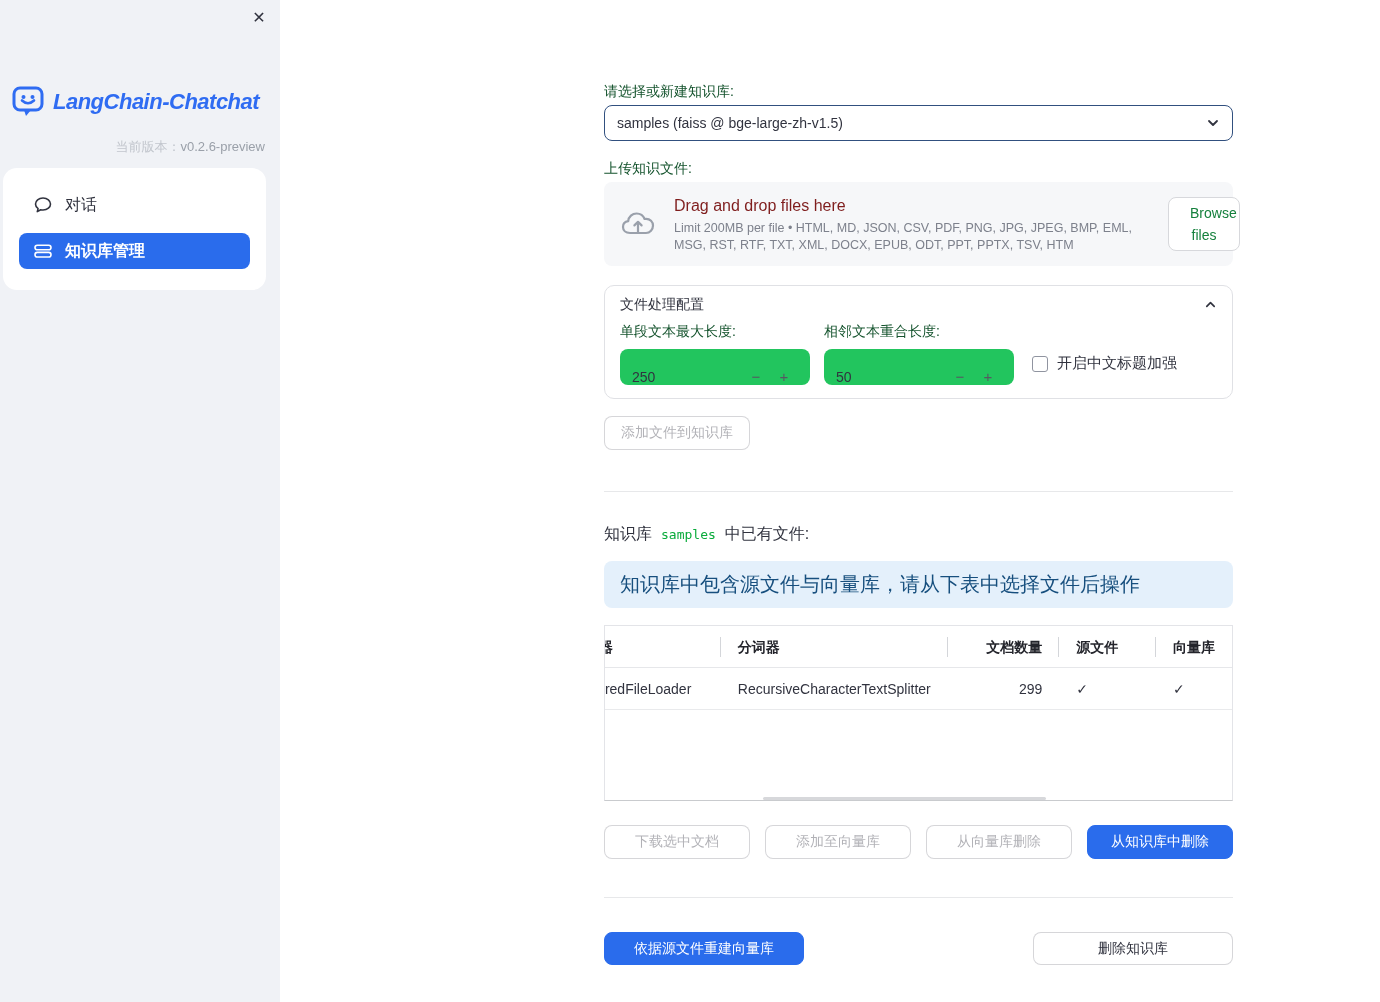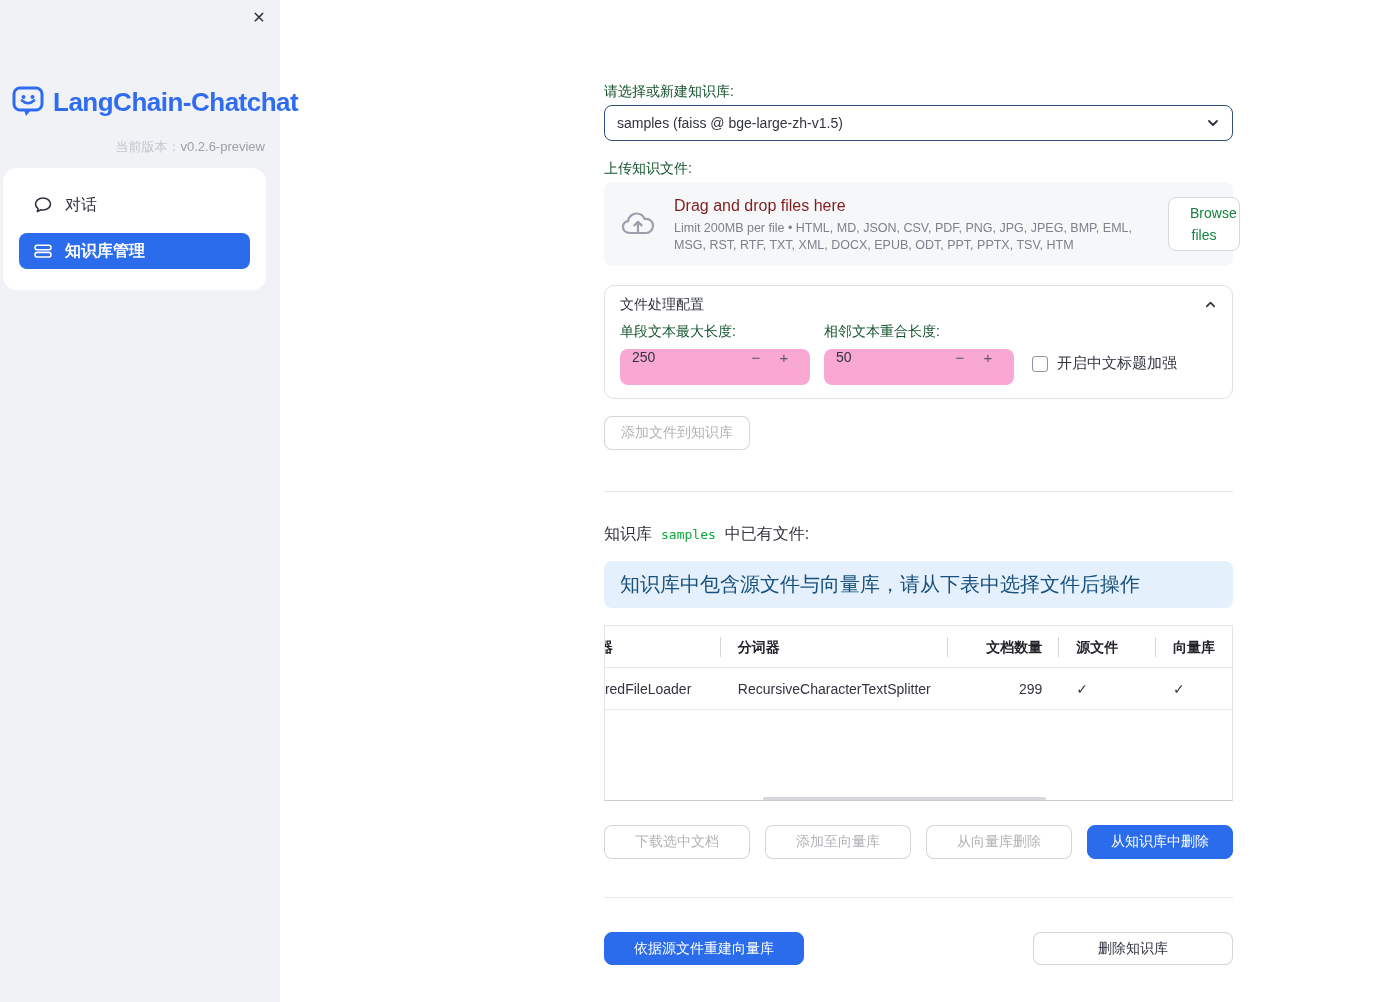--- a/index.html
+++ b/index.html
@@ -4,21 +4,21 @@
 <style>
   * { margin:0; padding:0; box-sizing:border-box; }
   html,body { width:1380px; height:1002px; overflow:hidden; background:#fff;
     font-family:"Liberation Sans", sans-serif; color:#31333f; }
 
   
   .sidebar { position:absolute; left:0; top:0; width:280px; height:1002px; background:#f0f2f6; }
   .close-x { position:absolute; left:248px; top:7px; width:22px; height:22px; font-size:16px;
     line-height:22px; text-align:center; color:#31333f; cursor:pointer; }
   .logo-row { position:absolute; left:12px; top:86px; display:flex; align-items:center; gap:7px; }
-  .logo-text { font-size:26px; font-weight:700; color:var(--logo-blue,#2f6cf2);
+  .logo-text { font-size:22px; font-weight:700; font-style:italic; color:var(--logo-blue,#2f6cf2);
     letter-spacing:-0.5px; white-space:nowrap; }
   .version-row { position:absolute; right:15px; top:138px; font-size:13px; white-space:nowrap; }
   .version-label { color:#c2c6cd; }
   .version-value { color:#9aa0a9; }
   .menu-card { position:absolute; left:3px; top:168px; width:263px; height:122px;
     background:#fff; border-radius:14px; padding-top:19px; }
   .menu-item { height:36px; margin:0 16px 10px 16px; border-radius:8px; display:flex;
     align-items:center; gap:13px; padding:0 15px; font-size:16px; cursor:pointer; }
   .menu-item.selected { background:var(--primary,#2a6cec); color:#fff; font-weight:700; }
   .menu-item .mi { width:18px; height:18px; flex:0 0 18px; display:flex; align-items:center; }
@@ -41,21 +41,21 @@
   .dz-limit { font-size:12.5px; color:#7d818c; line-height:1.3; width:478px; }
   .browse-btn { width:72px; min-height:48px; background:#fff; border:1px solid #d7d8dc; border-radius:8px;
     font-size:14px; color:#15803d; text-align:center; line-height:1.6; padding:4px 21px; cursor:pointer; }
 
   .expander { top:285px; height:114px; border:1px solid #e0e1e5; border-radius:10px; background:#fff; }
   .exp-header { height:37px; display:flex; align-items:center; justify-content:space-between;
     padding:0 15px; font-size:14px; cursor:pointer; }
   .exp-body { display:flex; align-items:flex-start; padding:0 15px; gap:14px; }
   .num-field { width:190px; }
   .num-field .field-label { display:block; margin-bottom:8px; }
-  .num-input { height:36px; background:#f9a8d4; border-radius:8px; display:flex; align-items:flex-start;
+  .num-input { height:36px; background:#22c55e; border-radius:8px; display:flex; align-items:flex-end;
     padding:0 12px; font-size:14px; }
   .num-input .nv { flex:1; }
   .step-btn { width:28px; text-align:center; color:#565962; font-size:15px; cursor:pointer; }
   .cb-row { display:flex; align-items:center; gap:9px; margin-left:4px; margin-top:31px; cursor:pointer; }
   .cb-box { width:16px; height:16px; border:1.5px solid #9094a0; border-radius:3px; background:#fff; }
   .cb-label { font-size:15px; }
 
   .btn { height:34px; border-radius:8px; font-size:14px; display:inline-flex; align-items:center;
     justify-content:center; background:#fff; border:1px solid rgba(49,51,63,0.2); cursor:pointer;
     font-family:"Liberation Sans", sans-serif; color:#31333f; }

